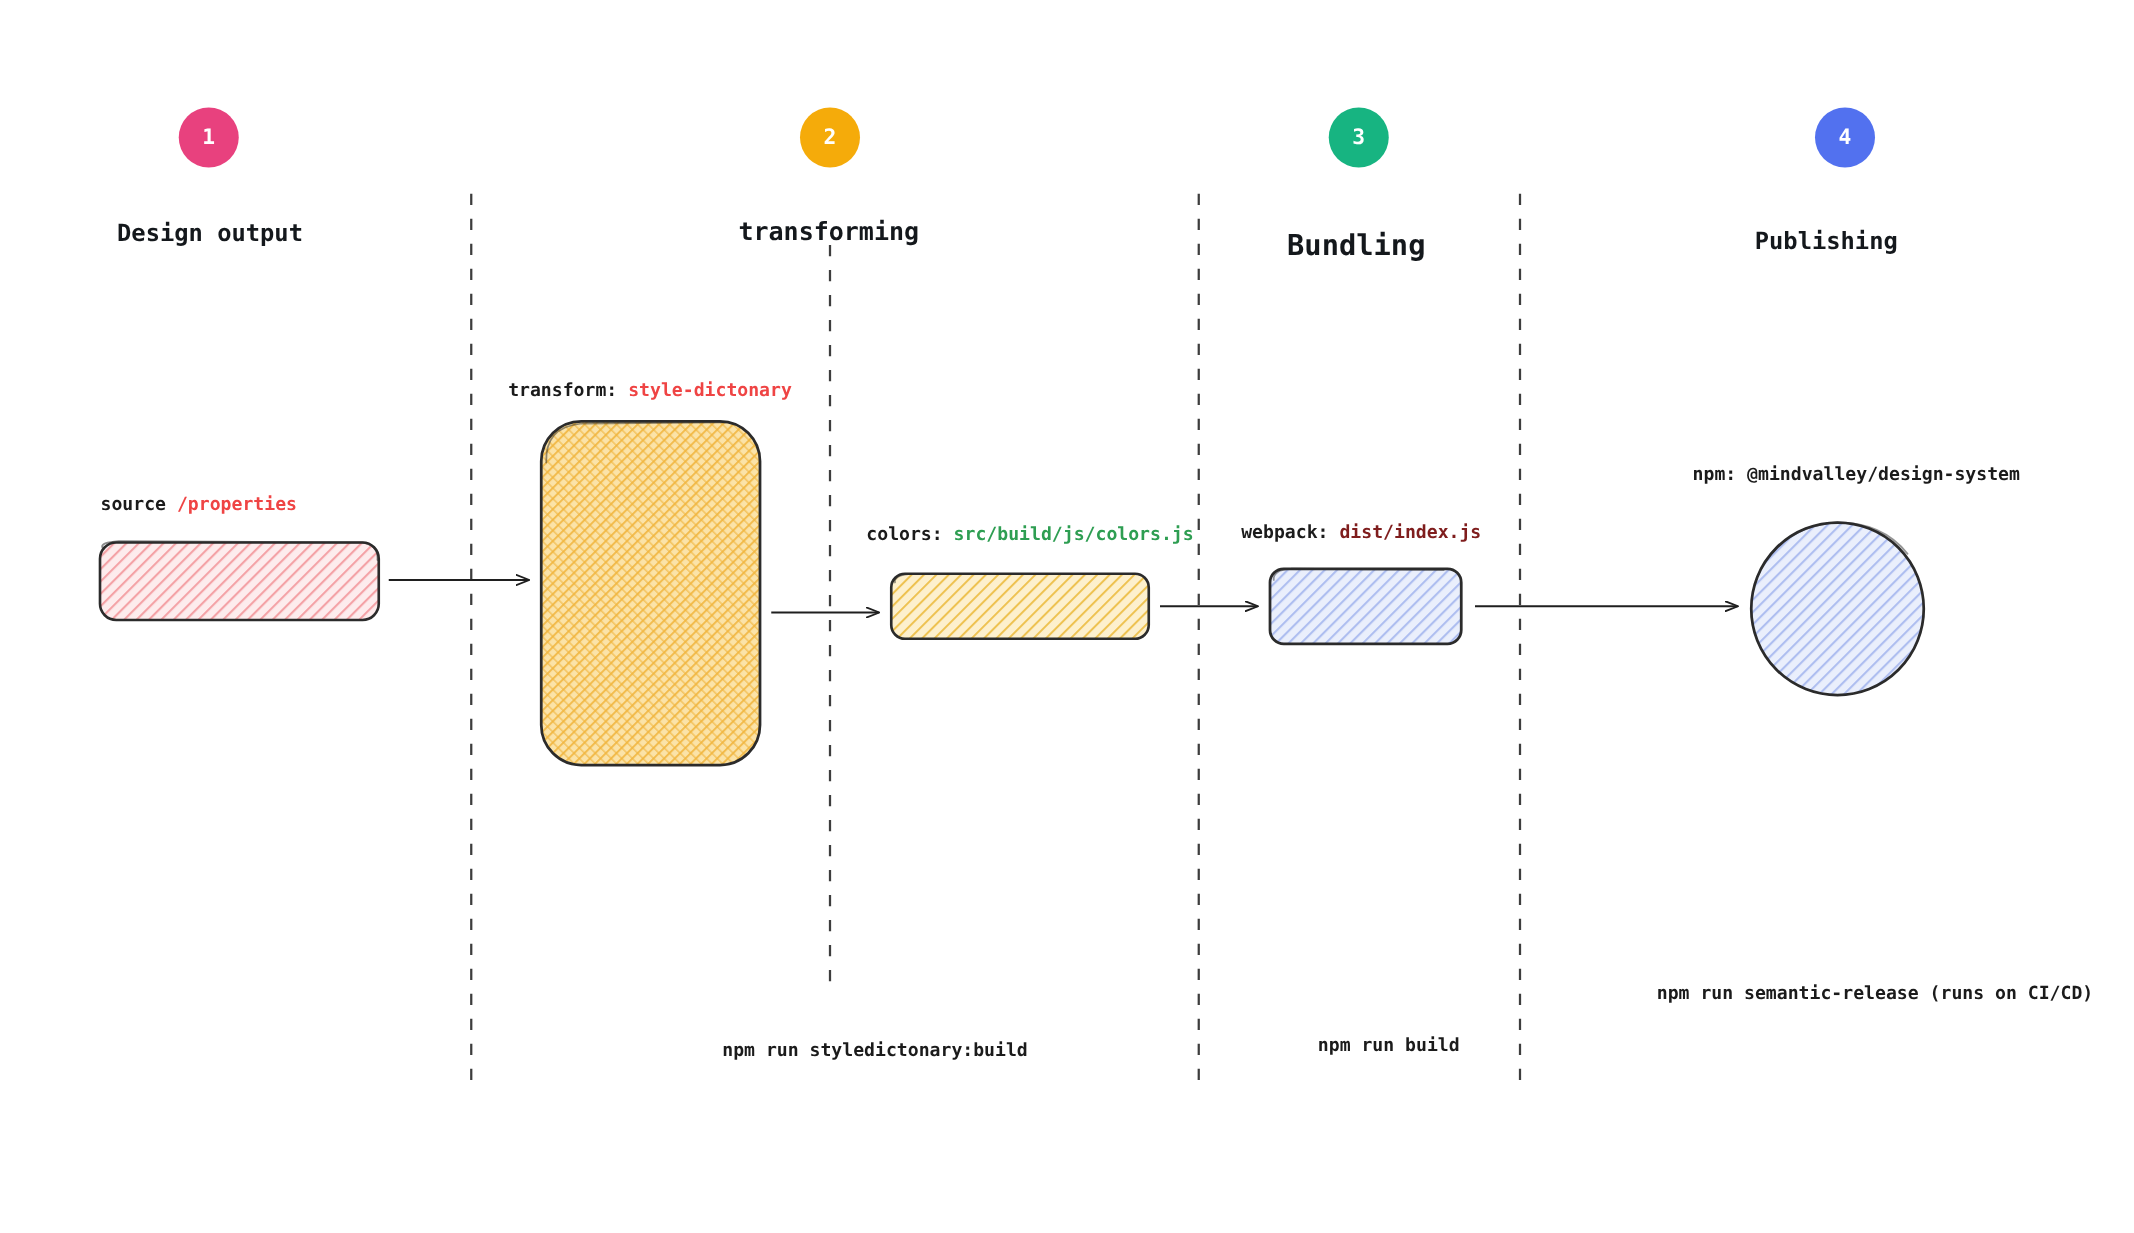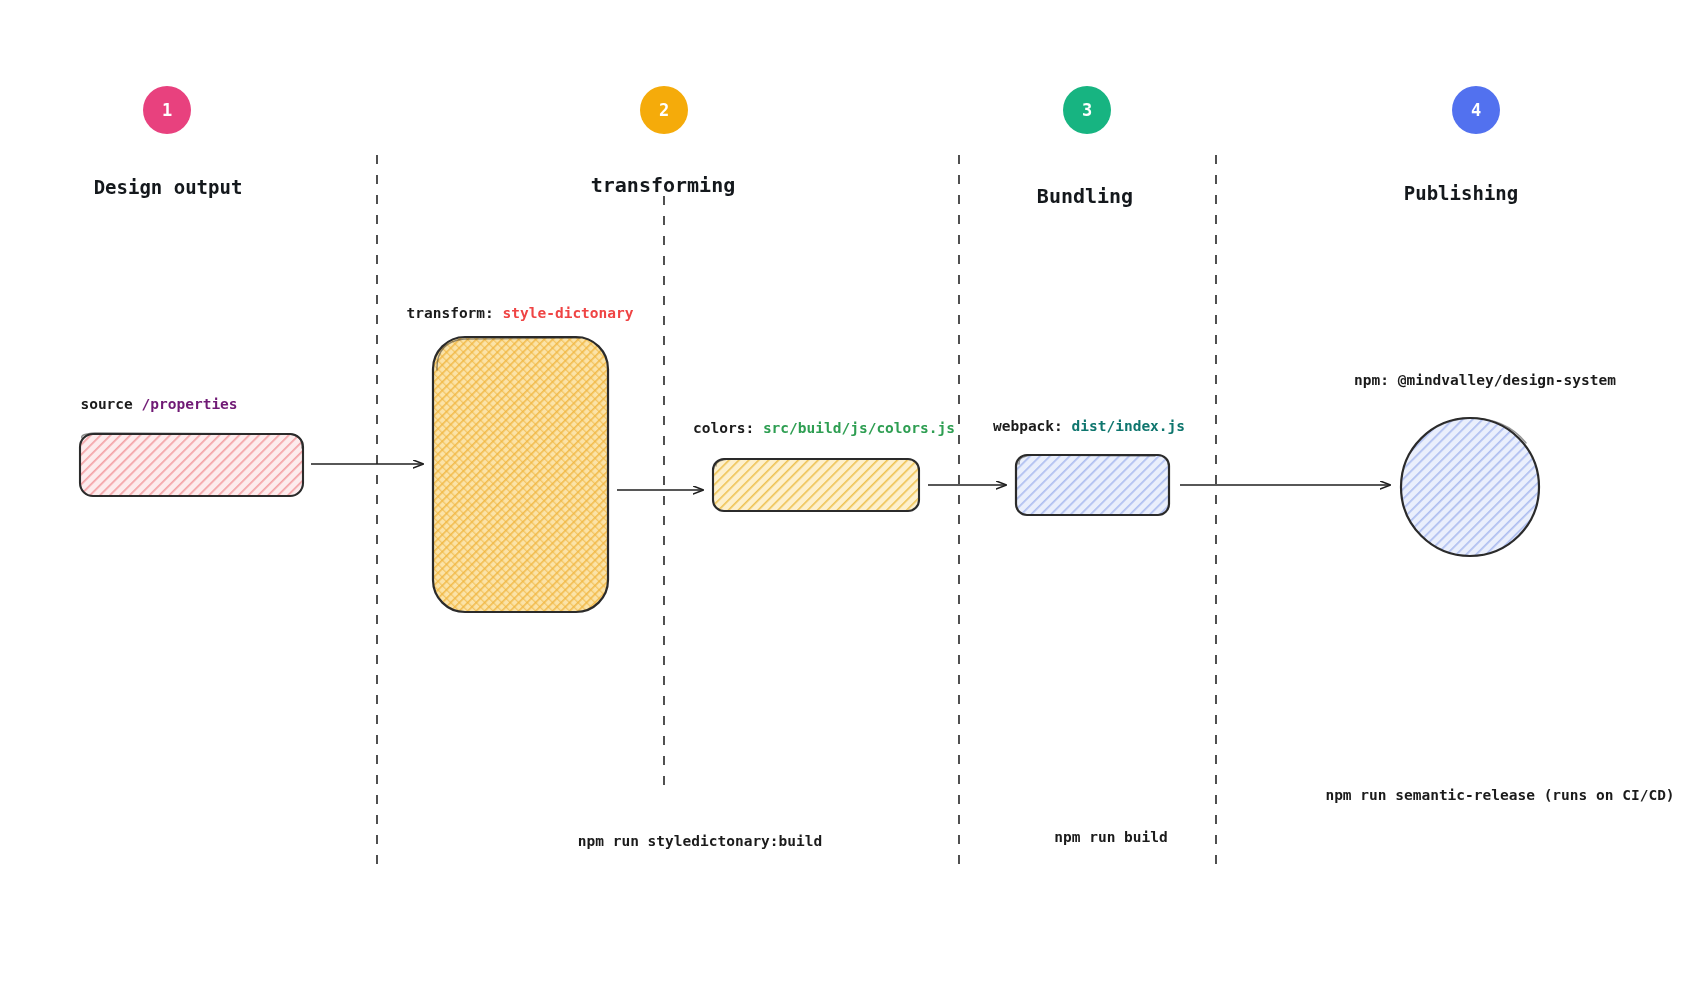--- a/index.html
+++ b/index.html
@@ -149,38 +149,38 @@
   </div>
   <div class="step-badge" style="left: 1063px; top: 86px; background: rgb(23, 180, 129);">
     <span>3</span>
   </div>
   <div class="step-badge" style="left: 1452px; top: 86px; background: rgb(82, 113, 239);">
     <span>4</span>
   </div>
 
   <div class="lane-title" style="left:168px; top:176px; font-size:19px;">Design output</div>
   <div class="lane-title" style="left:663px; top:173px; font-size:20px;">transforming</div>
-  <div class="lane-title" style="left:1085px; top:184px; font-size:20px;">Bundling</div>
+  <div class="lane-title" style="left:1085px; top:184px; font-size:23px;">Bundling</div>
   <div class="lane-title" style="left:1461px; top:182px; font-size:19px;">Publishing</div>
 
   <div class="anno" style="left:159px; top:396px;">
     <span>source </span>
-    <span class="val" style="color: #701a75;">/properties</span>
+    <span class="val" style="color: #ef4444;">/properties</span>
   </div>
   <div class="anno" style="left:520px; top:305px;">
     <span>transform: </span>
     <span class="val" style="color: #ef4444;">style-dictonary</span>
   </div>
   <div class="anno" style="left:824px; top:420px;">
     <span>colors: </span>
     <span class="val" style="color: rgb(46, 158, 82);">src/build/js/colors.js</span>
   </div>
   <div class="anno" style="left:1089px; top:418px;">
     <span>webpack: </span>
-    <span class="val" style="color: #0f766e;">dist/index.js</span>
+    <span class="val" style="color: #7f1d1d;">dist/index.js</span>
   </div>
   <div class="anno" style="left:1485px; top:372px;text-align:center;">
     <span>npm: @mindvalley/design-system</span>
   </div>
 
   <div class="cmd" style="left:664px; top:833px;">npm run styledictonary:build</div>
   <div class="cmd" style="left:1075px; top:829px;">npm run build</div>
   <div class="cmd" style="left:1464px; top:787px;">npm run semantic-release (runs on CI/CD)</div>
 
 </div>

